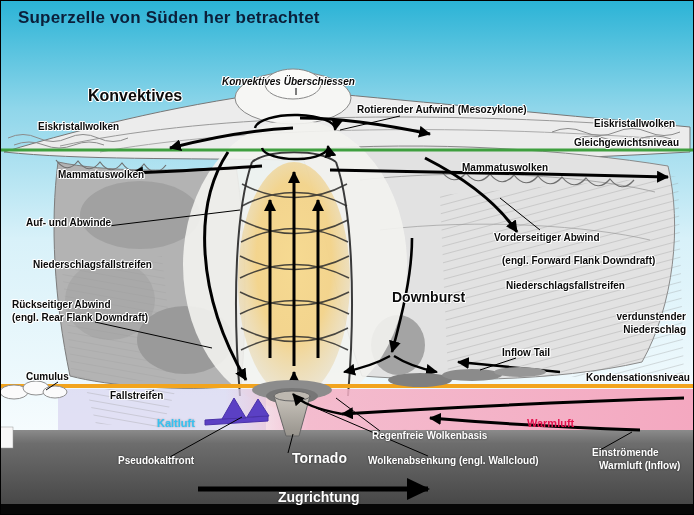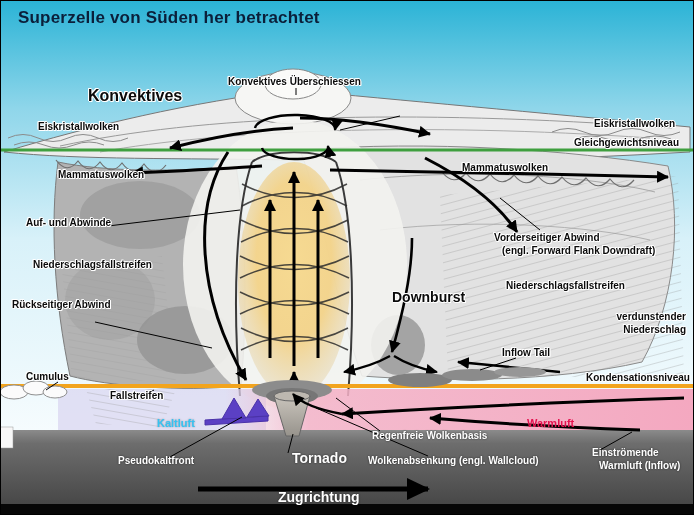--- a/index.html
+++ b/index.html
@@ -210,33 +210,35 @@
       <path d="M428,456 L316,408"></path>
       <path d="M600,450 L632,432"></path>
     </g>
 
     <path d="M198,489 L428,489" stroke="#000" stroke-width="5" marker-end="url(#ahBig)"></path>
 
     <rect x="0.5" y="0.5" width="693" height="514" fill="none" stroke="#000" stroke-width="1"></rect>
   </svg>
 
   <div class="lbl lbl-title" style="left:18px; top:12px;">Superzelle von Süden her betrachtet</div>
-  <div class="lbl" style="left:228px; top:76px;">Konvektives Überschiessen</div>
+  <div class="lbl" style="left:222px; top:76px;font-style:italic;">Konvektives Überschiessen</div>
   <div class="lbl lbl-big" style="left:88px; top:90px;">Konvektives</div>
+  <div class="lbl" style="left:357px; top:104px;">Rotierender Aufwind (Mesozyklone)</div>
   <div class="lbl" style="left:38px; top:121px;">Eiskristallwolken</div>
   <div class="lbl" style="left:594px; top:118px;">Eiskristallwolken</div>
   <div class="lbl" style="left:574px; top:137px;">Gleichgewichtsniveau</div>
   <div class="lbl" style="left:58px; top:169px;">Mammatuswolken</div>
   <div class="lbl" style="left:462px; top:162px;">Mammatuswolken</div>
   <div class="lbl" style="left:26px; top:217px;">Auf- und Abwinde</div>
   <div class="lbl" style="left:494px; top:232px;">Vorderseitiger Abwind</div>
-  <div class="lbl" style="left:494px; top:245px;padding-left:8px;">(engl. Forward Flank Downdraft)</div>
+  <div class="lbl" style="left:494px; top:255px;padding-left:8px;">(engl. Forward Flank Downdraft)</div>
   <div class="lbl" style="left:33px; top:259px;">Niederschlagsfallstreifen</div>
   <div class="lbl" style="left:506px; top:280px;">Niederschlagsfallstreifen</div>
   <div class="lbl" style="left:12px; top:299px;text-align:right;">Rückseitiger Abwind</div>
+  <div class="lbl" style="left:12px; top:312px;">(engl. Rear Flank Downdraft)</div>
   <div class="lbl lbl-med" style="left:392px; top:291px;">Downburst</div>
   <div class="lbl lbl-right" style="right:8px; top:311px;">verdunstender</div>
   <div class="lbl lbl-right" style="right:8px; top:324px;">Niederschlag</div>
   <div class="lbl" style="left:502px; top:347px;">Inflow Tail</div>
   <div class="lbl" style="left:26px; top:371px;">Cumulus</div>
   <div class="lbl" style="left:578px; top:372px;padding-left:8px;">Kondensationsniveau</div>
   <div class="lbl" style="left:110px; top:390px;">Fallstreifen</div>
   <div class="lbl lbl-cold" style="left:157px; top:417px;">Kaltluft</div>
   <div class="lbl lbl-warm" style="left:527px; top:417px;">Warmluft</div>
   <div class="lbl lbl-white" style="left:118px; top:455px;">Pseudokaltfront</div>

